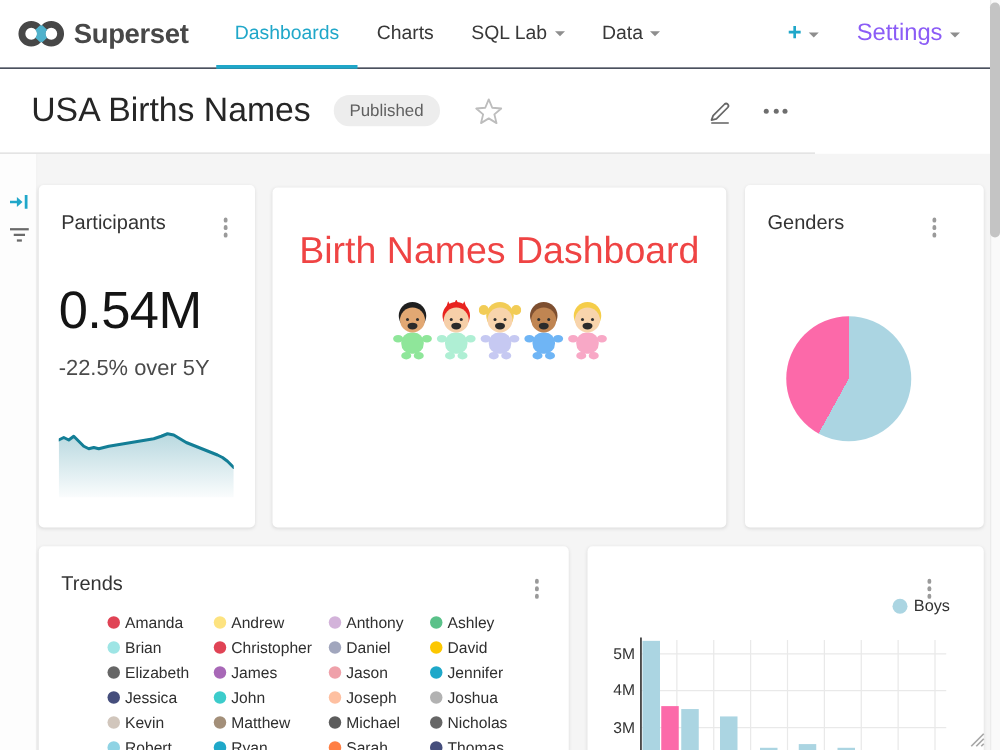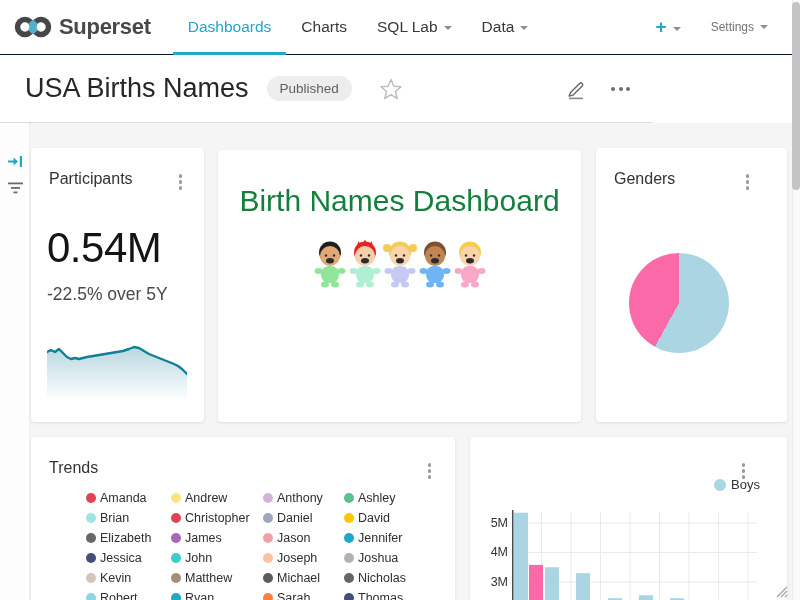--- a/index.html
+++ b/index.html
@@ -16,21 +16,21 @@
   .nav-item { position:relative; padding:0 15px; line-height:53px; font-size:15.5px;
               color:#383838; cursor:pointer; white-space:nowrap; }
   .nav-item.active { color:#20A7C9; }
   .nav-underline { position:absolute; left:0; right:0; bottom:0; height:3px; background:#20A7C9; }
   .caret { display:inline-block; width:0; height:0; border-left:4px solid transparent;
            border-right:4px solid transparent; border-top:4.5px solid #8E8E8E;
            margin-left:6px; vertical-align:2px; }
   .nav-right { margin-left:auto; display:flex; align-items:center; gap:30px; padding-right:24px; }
   .plus-btn { cursor:pointer; }
   .plus-glyph { color:#20A7C9; font-size:19px; font-weight:bold; }
-  .settings-btn { font-size:12px; color:#737373; cursor:pointer; }
+  .settings-btn { font-size:19px; color:#8b5cf6; cursor:pointer; }
 
   
   .titlebar { position:absolute; left:0; top:55px; width:652px; height:68px; background:#fff;
               border-bottom:1px solid #DCDCDC; display:flex; align-items:center;
               padding-left:25px; z-index:4; }
   .dash-title { font-size:27px; color:#262626; font-weight:500; }
   .badge { margin-left:18px; background:#EDEDED; color:#606060; font-size:13.5px;
            padding:5px 13px; border-radius:13px; cursor:pointer; }
   .star-wrap { margin-left:28px; cursor:pointer; display:flex; }
   .title-actions { margin-left:auto; margin-right:18px; display:flex; align-items:center; gap:20px; }
@@ -55,21 +55,21 @@
   #card-genders      { left:596px; top:25px; width:191px; height:274px; }
   #card-trends       { left:31px; top:314px; width:424px; height:286px; }
   #card-gbs          { left:470px; top:314px; width:317px; height:286px; }
 
   .big-number { position:absolute; top:76px; left:16px; font-size:42px; font-weight:500;
                 color:#141414; letter-spacing:-0.5px; }
   .subheader  { position:absolute; top:136px; left:16px; font-size:17.5px; color:#4A4A4A; }
   .sparkline  { position:absolute; left:16px; top:196px; }
 
   .md-title { position:absolute; top:34px; width:100%; text-align:center; font-size:30px;
-              font-weight:500; color:#15803d; }
+              font-weight:500; color:#ef4444; }
   .kids-row { position:absolute; top:90px; width:100%; display:flex; justify-content:center;
               align-items:flex-end; gap:1px; }
 
   .pie { position:absolute; left:33px; top:105px; width:100px; height:100px; border-radius:50%; }
 
   .legend-grid { position:absolute; left:55px; top:51px; display:grid;
                  grid-template-columns:85px 92px 81px 80px; grid-auto-rows:20px; }
   .legend-item { display:flex; align-items:center; gap:4px; cursor:pointer; }
   .legend-dot { width:10px; height:10px; border-radius:50%; flex:none; }
   .legend-label { font-size:12.5px; color:#2F2F2F; white-space:nowrap; }

